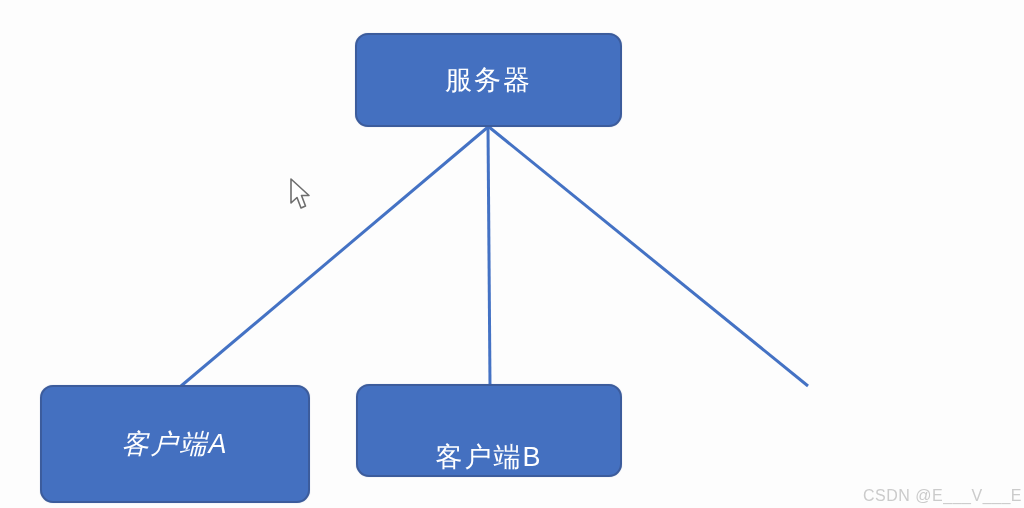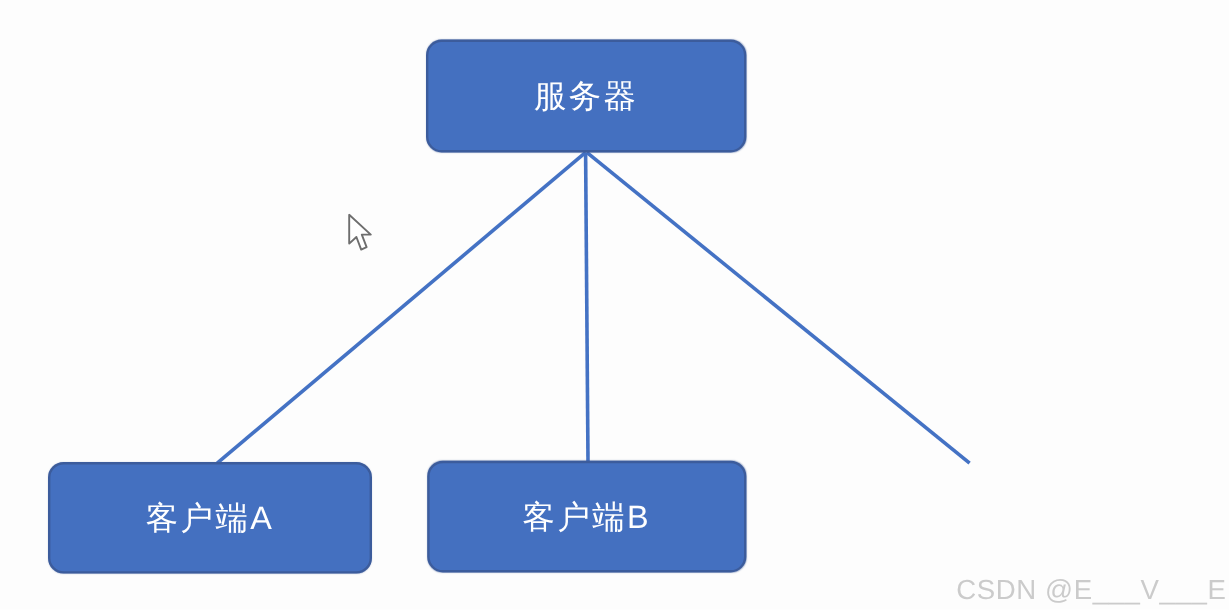--- a/index.html
+++ b/index.html
@@ -43,21 +43,21 @@
   .cursor {
     position: absolute;
     width: 22px;
     height: 34px;
     pointer-events: none;
   }
   .watermark {
     position: absolute;
     right: 2px;
     bottom: 3px;
-    font-size: 23px;
+    font-size: 16px;
     letter-spacing: 0.5px;
     color: var(--wm-color, #cbcbcb);
     user-select: none;
     margin-left: 45px;
   }
 </style>
 </head>
 <body>
 
 <div class="stage" style="--bg: #fdfdfd; --node-fill: #4470c0; --node-border: #3c5c9c; --node-text: #ffffff; --wm-color: #cbcbcb;">
@@ -65,25 +65,25 @@
   <svg id="connector-svg">
       <line x1="488" y1="127" x2="181" y2="386" stroke="#4472c4" stroke-width="3"></line>
       <line x1="488" y1="127" x2="490" y2="385" stroke="#4472c4" stroke-width="3"></line>
       <line x1="489" y1="127" x2="808" y2="386" stroke="#4472c4" stroke-width="3"></line>
     </svg>
 
   <div class="node" style="left: 355px; top: 33px; width: 267px; height: 94px;">
     <span class="node-label">服务器</span>
   </div>
 
-  <div class="node" style="left: 40px; top: 385px; width: 270px; height: 93px;">
+  <div class="node" style="left: 40px; top: 385px; width: 270px; height: 118px; font-style: italic;">
     <span class="node-label">客户端A</span>
   </div>
 
-  <div class="node" style="left: 356px; top: 384px; width: 266px; height: 93px;">
+  <div class="node" style="left: 356px; top: 384px; width: 266px; height: 93px; align-items: flex-end;">
     <span class="node-label">客户端B</span>
   </div>
 
 
   <svg class="cursor" id="cursor" viewBox="0 0 22 34" style="left: 289px; top: 178px;">
     <polygon points="2,1 2,25 8,19.5 12,30 16.5,28 12.5,17.5 20,17.5" fill="#ffffff" stroke="#6e6e6e" stroke-width="1.6" stroke-linejoin="round"></polygon>
   </svg>
 
   <div class="watermark">CSDN @E___V___E</div>
 

